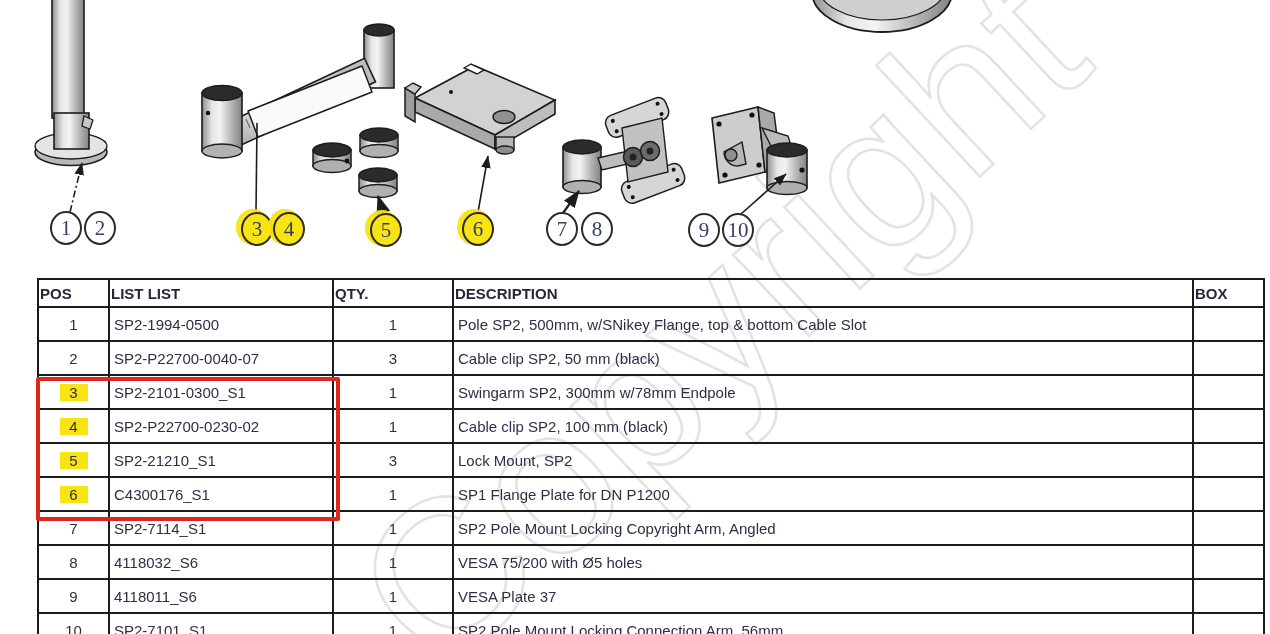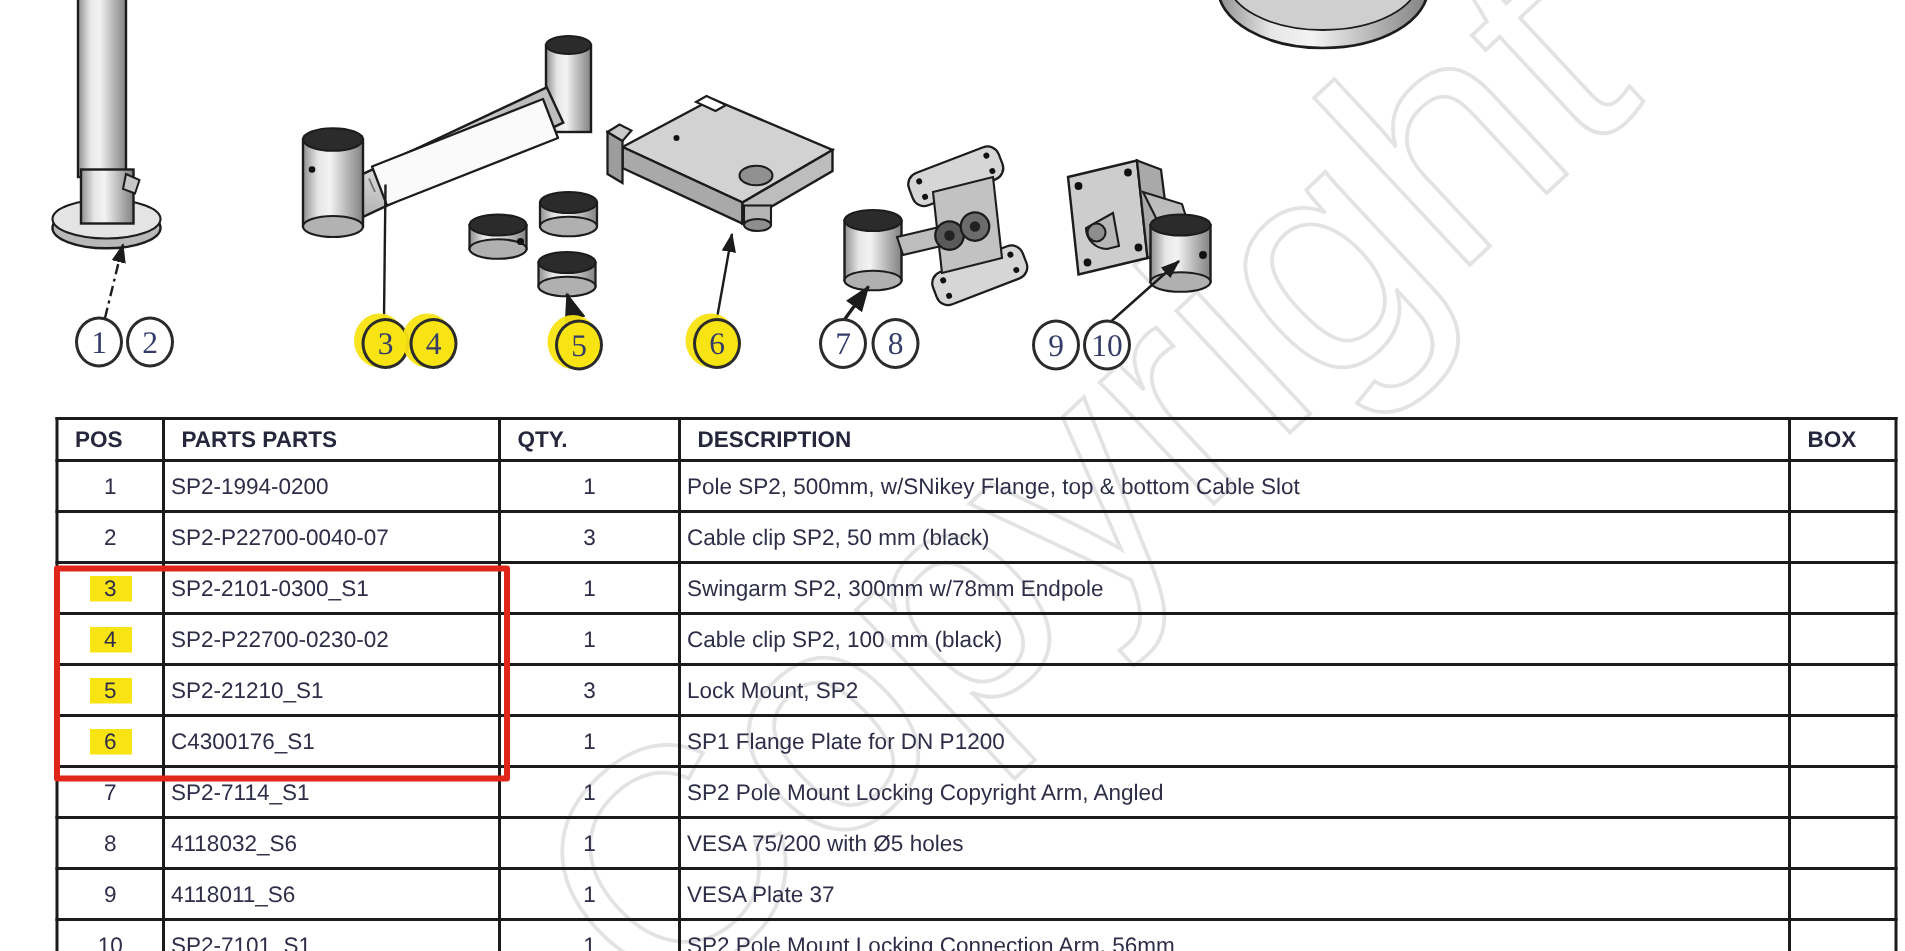--- a/index.html
+++ b/index.html
@@ -26,21 +26,21 @@
     position:absolute;left:37px;top:278px;z-index:3;
     border-collapse:collapse;table-layout:fixed;width:1226px;
     font-size:15px;color:#2e2e48;background:transparent;
   }
   table.parts td,table.parts th{
     border:2px solid #1b1b1b;padding:0 4px;vertical-align:middle;background:transparent;
     overflow:hidden;white-space:nowrap;
   }
   table.parts thead tr{height:28px;}
   table.parts tbody tr{height:34px;}
-  table.parts th{font-weight:700;color:#26263d;font-size:15px;text-align:left;padding-left:11px;margin-top:20px;}
+  table.parts th{font-weight:700;color:#26263d;font-size:15px;text-align:left;padding-left:1px;margin-top:20px;}
   th.c,td.c{text-align:center;padding-left:4px;}
   td.l{text-align:left;padding-left:9px;}
   .pos-mark{display:inline-block;background:#f8e313;padding:0 8px;min-width:12px;}
 </style>
 </head>
 <body>
 
 <div class="page">
 
   <svg class="diagram-svg" width="1270" height="634" viewBox="0 0 1270 634">
@@ -218,30 +218,30 @@
     <colgroup>
         <col style="width:71px">
         <col style="width:224px">
         <col style="width:120px">
         <col style="width:740px">
         <col style="width:71px">
       </colgroup>
     <thead>
       <tr>
         <th class="c">POS</th>
-        <th>PARTS PARTS</th>
+        <th>LIST LIST</th>
         <th class="c">QTY.</th>
         <th>DESCRIPTION</th>
         <th class="c">BOX</th>
       </tr>
     </thead>
     <tbody>
       <tr>
         <td class="c">1</td>
-        <td class="l">SP2-1994-0200</td>
+        <td class="l">SP2-1994-0500</td>
         <td class="c">1</td>
         <td class="l">Pole SP2, 500mm, w/SNikey Flange, top &amp; bottom Cable Slot</td>
         <td class="c"></td>
       </tr>
       <tr>
         <td class="c">2</td>
         <td class="l">SP2-P22700-0040-07</td>
         <td class="c">3</td>
         <td class="l">Cable clip SP2, 50 mm (black)</td>
         <td class="c"></td>

